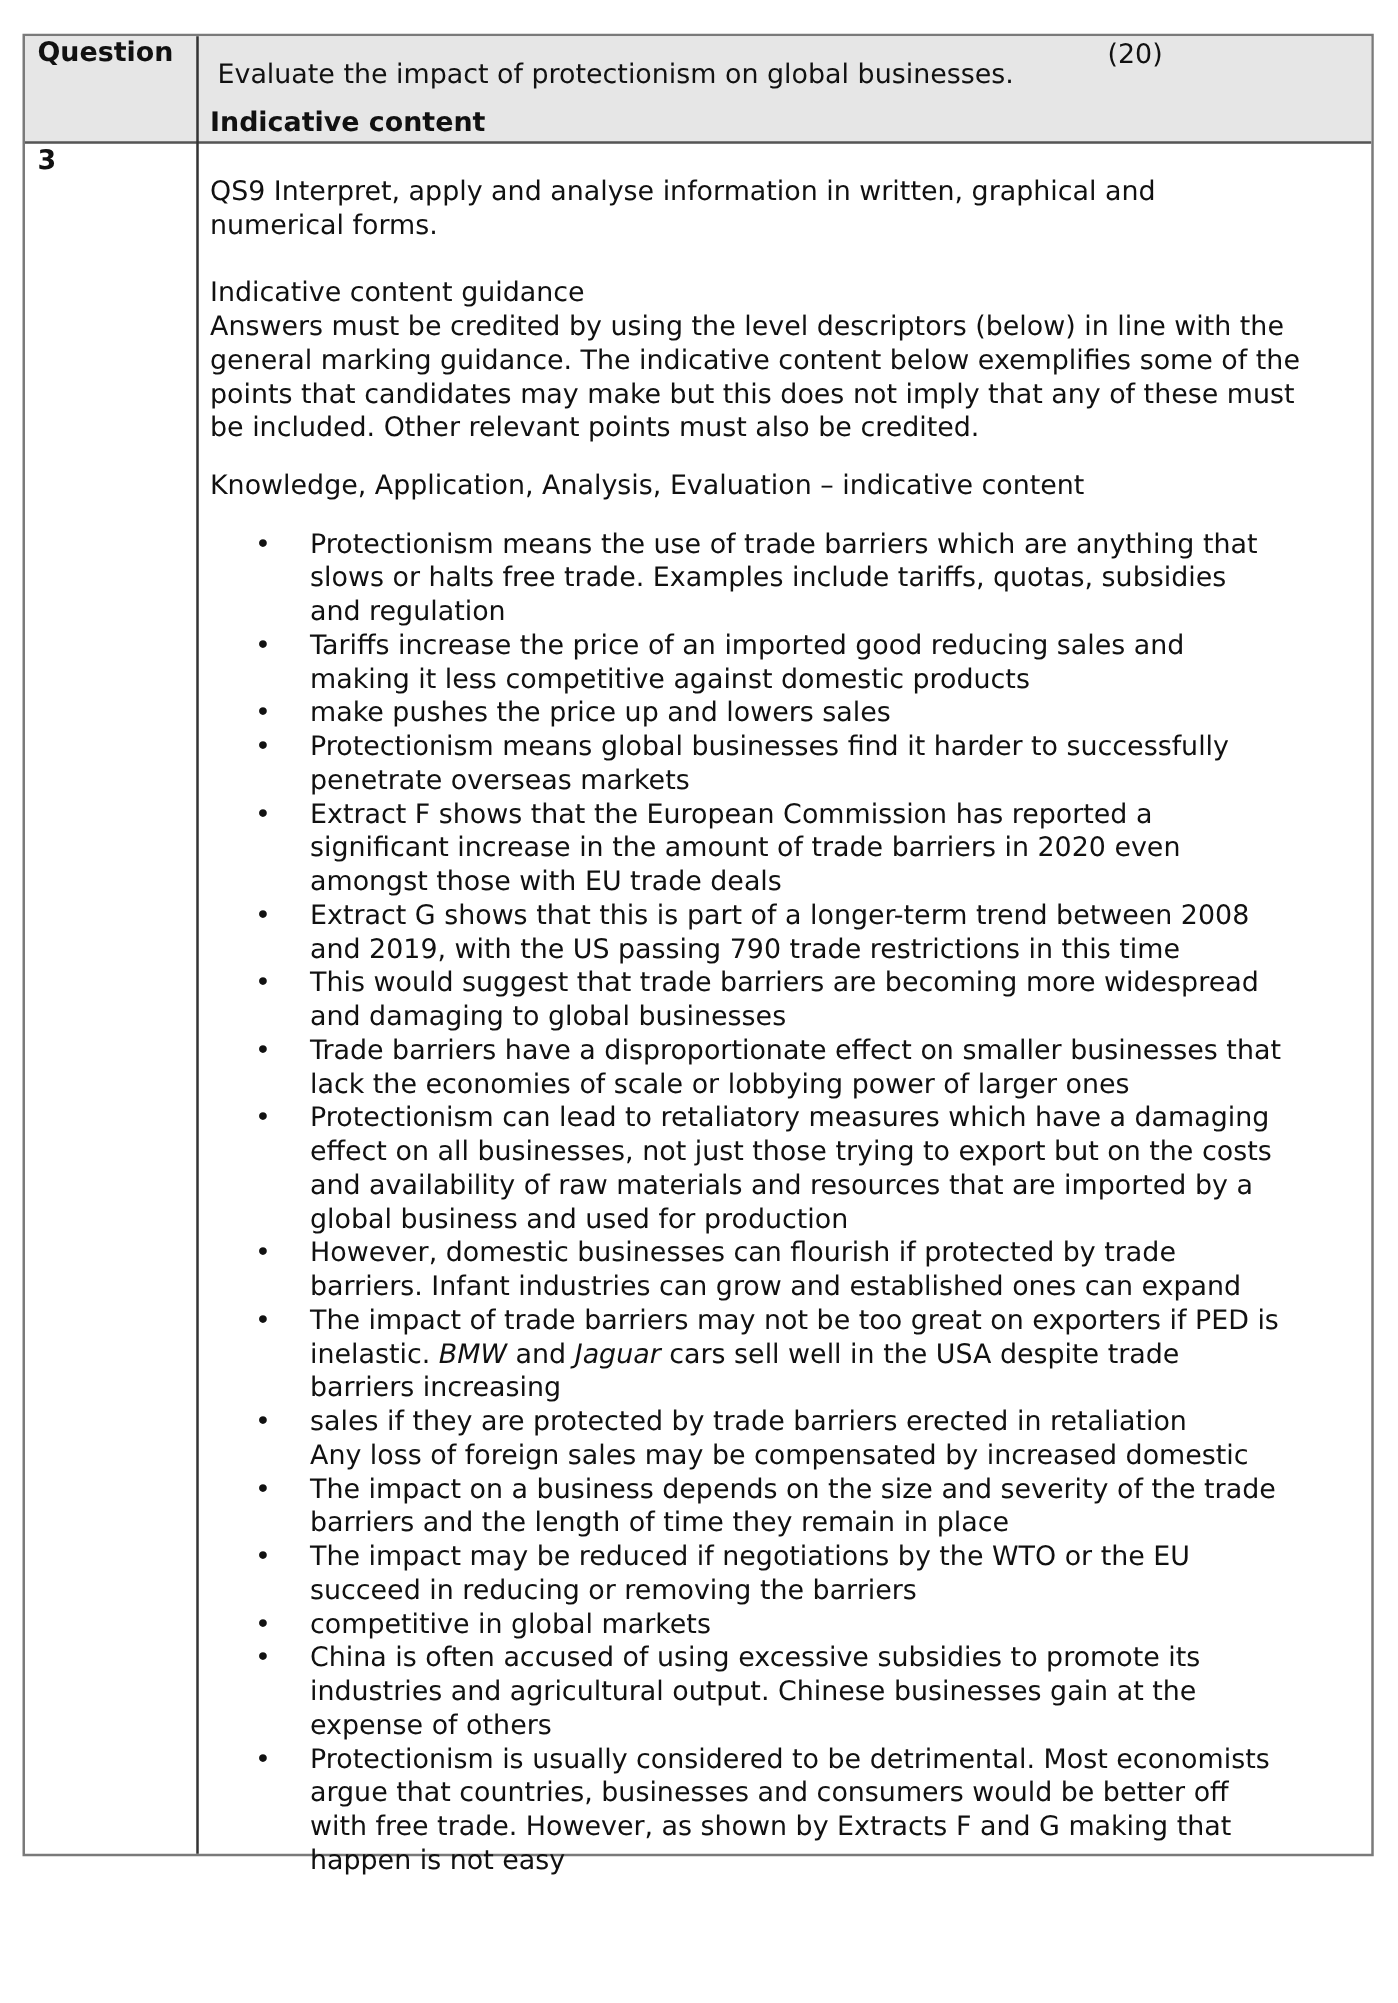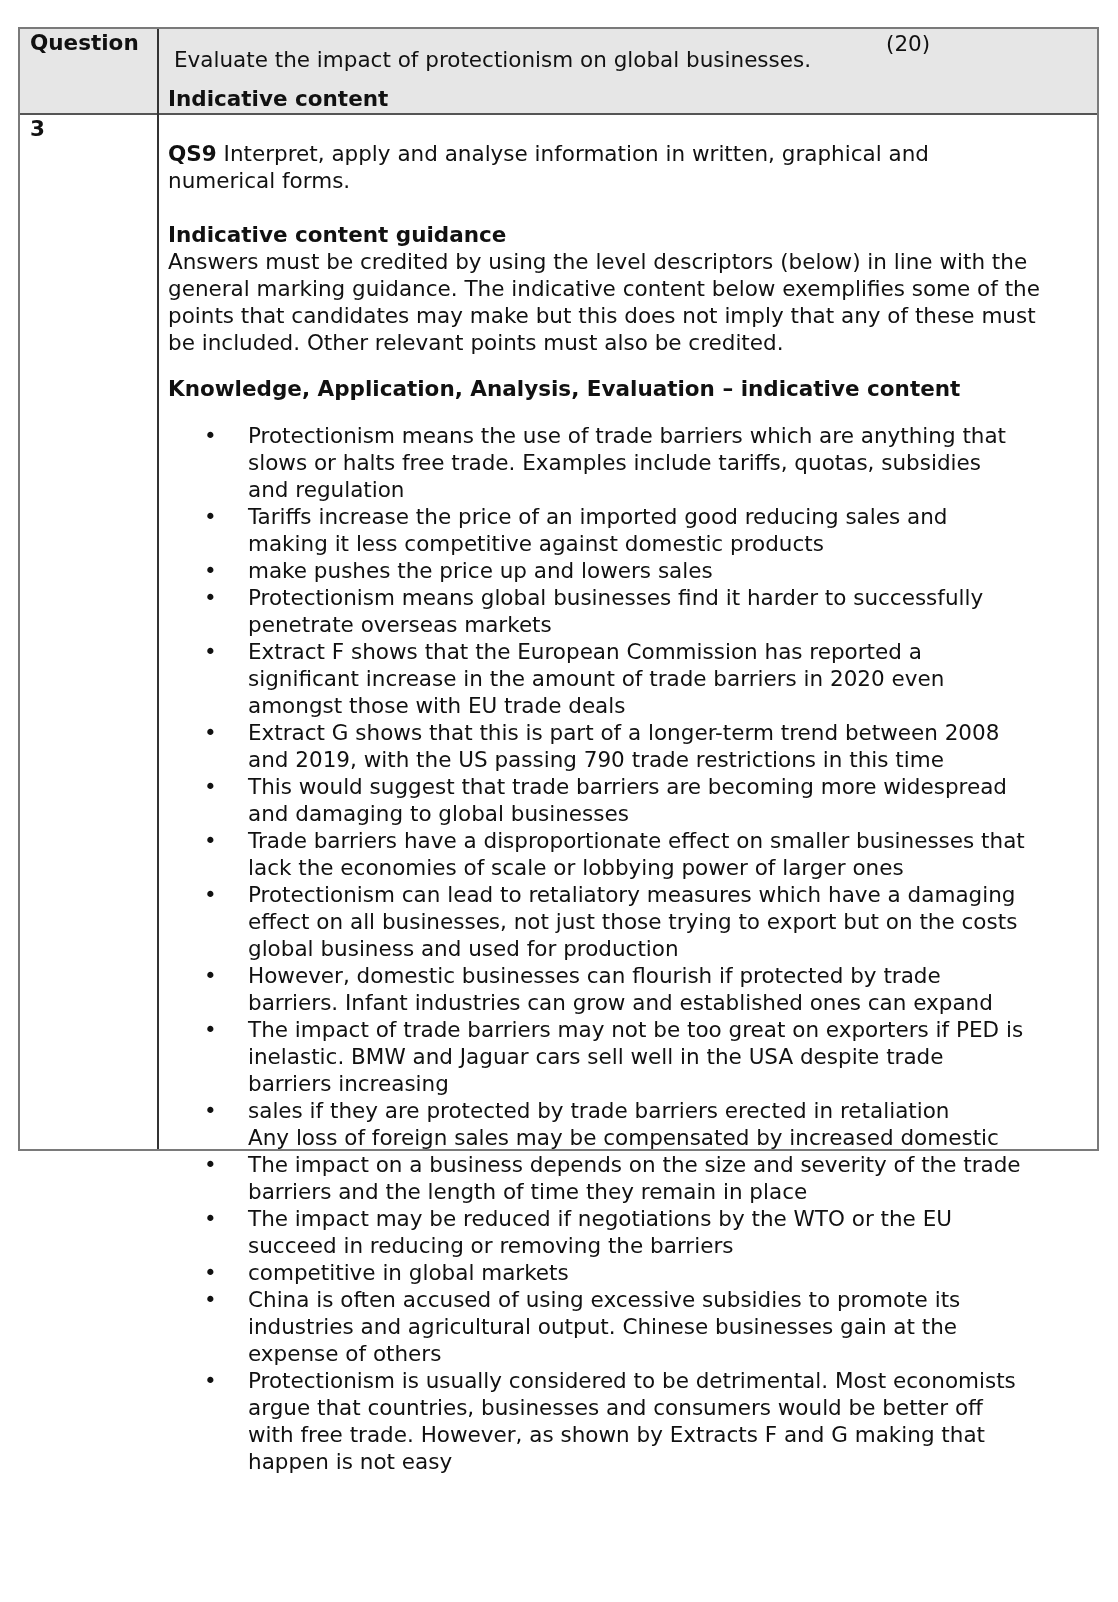--- a/index.html
+++ b/index.html
@@ -1,34 +1,34 @@
 <!DOCTYPE html>
 <html><head>
 <meta charset="utf-8">
 <style>
   html, body { margin: 0; padding: 0; background: #ffffff; }
   body {
     width: 1118px; height: 1602px; position: relative; overflow: hidden;
     font-family: "DejaVu Sans", sans-serif; color: #111111;
   }
   .table {
-    position: absolute; left: 18px; top: 27px; width: 1081px; height: 1124px;
+    position: absolute; left: 18px; top: 27px; width: 1081px; height: 1458px;
     border: 2px solid #7a7a7a; box-sizing: border-box;
   }
   .hdr {
     position: absolute; left: 0; top: 0; right: 0; height: 84px;
     background: #e6e6e6; border-bottom: 2px solid #555555;
   }
   .vdiv {
     position: absolute; left: 137px; top: 0; bottom: 0; width: 0;
     border-left: 2px solid #333333;
   }
   .txt { position: absolute; white-space: nowrap; font-size: 21.5px; line-height: 27px; }
-  .b { font-weight: bold; }
-  .i { }
+  .b { font-weight: normal; }
+  .i { font-style: italic; }
   .q-label { left: 10px; top: 0px; font-weight: bold; }
   .q-num { left: 10px; top: 86px; font-weight: bold; }
   .q-text { left: 154px; top: 17px; }
   .q-marks { left: 866px; top: 1px; }
   .ind-head { left: 148px; top: 56px; font-weight: bold; }
   .block { position: absolute; left: 148px; }
   .line { display: block; white-space: nowrap; font-size: 21.5px; line-height: 27px; height: 27px; }
   .blist { position: absolute; left: 148px; top: 393px; }
   .bitem { position: relative; padding-left: 80px; }
   .bullet { position: absolute; left: 36px; top: 0; font-size: 21.5px; line-height: 27px; }
@@ -103,20 +103,21 @@
       </div>
       <div class="bitem">
         <span class="bullet">•</span>
         <span class="line">Trade barriers have a disproportionate effect on smaller businesses that</span>
         <span class="line">lack the economies of scale or lobbying power of larger ones</span>
       </div>
       <div class="bitem">
         <span class="bullet">•</span>
         <span class="line">Protectionism can lead to retaliatory measures which have a damaging</span>
         <span class="line">effect on all businesses, not just those trying to export but on the costs</span>
+        <span class="line">and availability of raw materials and resources that are imported by a</span>
         <span class="line">global business and used for production</span>
       </div>
       <div class="bitem">
         <span class="bullet">•</span>
         <span class="line">However, domestic businesses can flourish if protected by trade</span>
         <span class="line">barriers. Infant industries can grow and established ones can expand</span>
       </div>
       <div class="bitem">
         <span class="bullet">•</span>
         <span class="line">The impact of trade barriers may not be too great on exporters if PED is</span>

